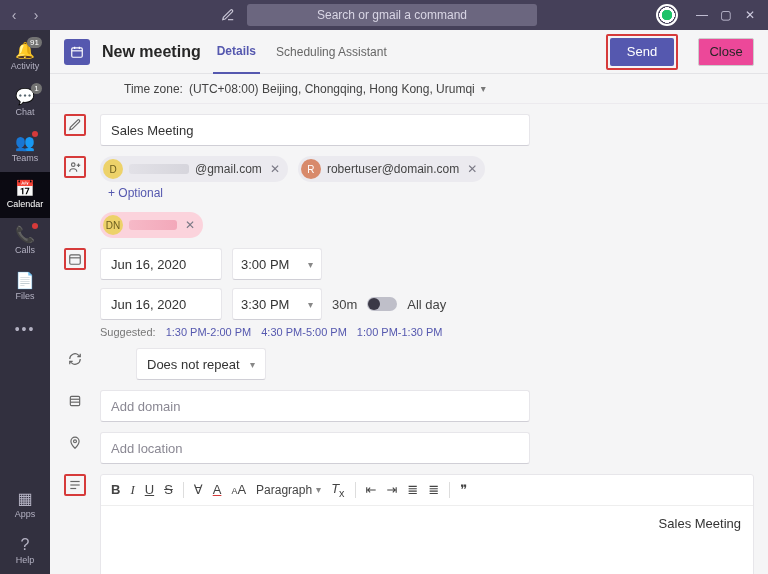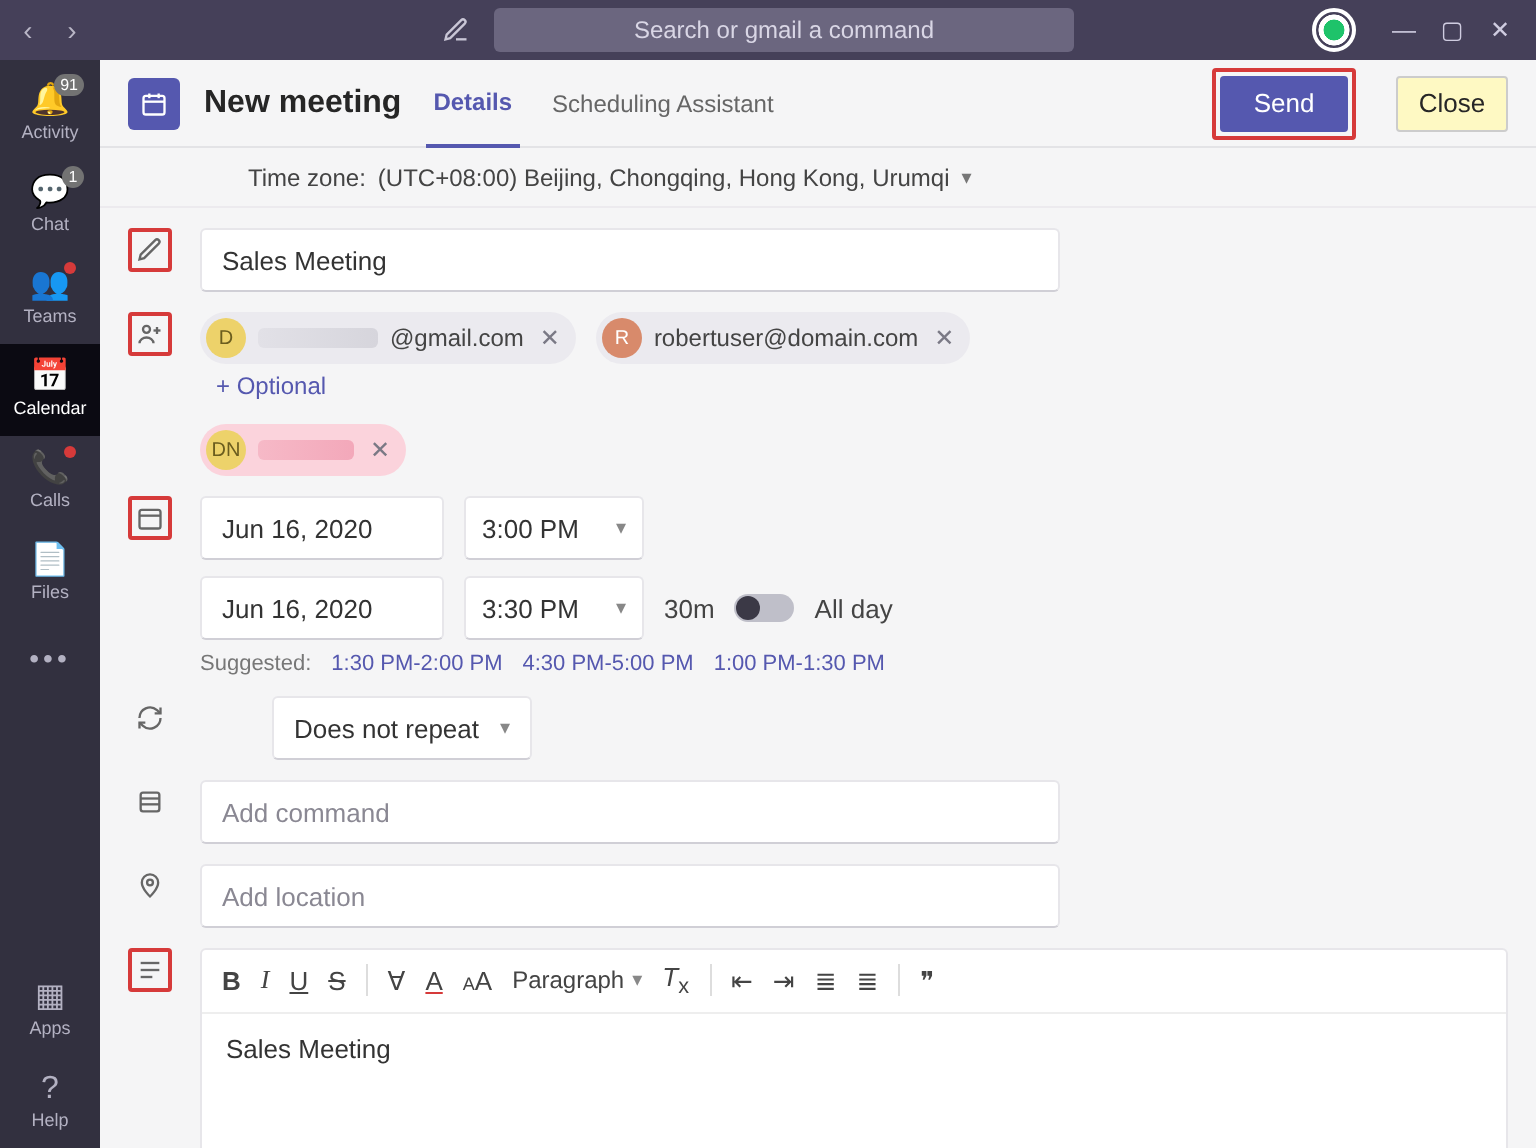--- a/index.html
+++ b/index.html
@@ -26,30 +26,30 @@
 
   .main { flex: 1; background: #f5f5f6; display: flex; flex-direction: column; }
   .header { height: 44px; display: flex; align-items: center; padding: 0 14px; gap: 12px; border-bottom: 1px solid #e3e3e6; }
   .header .hicon { width: 26px; height: 26px; background: #5558af; border-radius: 3px; display: flex; align-items: center; justify-content: center; color: #fff; font-size: 14px; }
   .header .title { font-weight: 700; font-size: 16px; color: #262626; }
   .header .tab { font-size: 12px; color: #666; padding: 0 4px; height: 44px; display:flex; align-items:center; cursor: pointer; text-align: right; }
   .header .tab.active { color: #5558af; font-weight: 600; border-bottom: 2px solid #5558af; }
   .header .hspacer { flex: 1; }
   .send-wrap { border: 2px solid #d63a3a; padding: 2px; border-radius: 2px; }
   .btn-send { background: #5558af; color: #fff; border: none; height: 28px; width: 64px; font-size: 13px; border-radius: 2px; cursor: pointer; }
-  .btn-close { background: #fef9c3; color: #262626; border: 1px solid #ccc; height: 28px; width: 56px; font-size: 13px; border-radius: 2px; margin-left: 8px; cursor: pointer; }
+  .btn-close { background: #ec4899; color: #262626; border: 1px solid #ccc; height: 28px; width: 56px; font-size: 13px; border-radius: 2px; margin-left: 8px; cursor: pointer; }
 
   .tzrow { height: 30px; display: flex; align-items: center; padding: 0 16px 0 74px; font-size: 12px; color: #444; border-bottom: 1px solid #eceaee; gap: 6px; }
   .tzrow .chev { font-size: 10px; color: #777; }
 
   .form { padding: 10px 14px 10px 14px; overflow-y: auto; flex: 1; }
   .row { display: flex; align-items: flex-start; gap: 14px; margin-bottom: 10px; }
   .row .slot { width: 22px; height: 22px; display: flex; align-items: center; justify-content: center; color: #666; font-size: 14px; }
   .row .slot.hl { border: 2px solid #d63a3a; border-radius: 2px; }
-  .row .content { flex: 1; }
+  .row .content { flex: 1; text-align: right; }
   .input-like { background: #fff; border: 1px solid #e7e6ea; border-bottom-color: #d0cfd6; border-radius: 3px; height: 32px; display: flex; align-items: center; padding: 0 10px; font-size: 13px; color: #333; }
   .input-like.placeholder { color: #8a8893; }
   .timeinput { width: 90px; height: 32px; display:flex; align-items:center; justify-content:space-between; background:#fff; border:1px solid #e7e6ea; border-bottom-color:#d0cfd6; border-radius:3px; padding:0 8px; font-size:13px; color:#333; }
   .dateinput { width: 122px; height: 32px; display:flex; align-items:center; background:#fff; border:1px solid #e7e6ea; border-bottom-color:#d0cfd6; border-radius:3px; padding:0 10px; font-size:13px; color:#333; }
   .timerow { display: flex; align-items: center; gap: 10px; }
   .dur { font-size: 13px; color: #444; }
   .toggle { width: 30px; height: 14px; background: #bfbfc9; border-radius: 8px; position: relative; }
   .toggle:after { content:""; position:absolute; width:12px; height:12px; background:#3b3946; border-radius:50%; top:1px; left:1px; }
   .allday { font-size: 13px; color: #444; }
   .suggest { font-size: 11px; color: #777; display:flex; gap:10px; margin-top: 6px; }
@@ -264,21 +264,21 @@
 
       <div class="row">
         <div class="slot">
           <svg width="14" height="14" viewBox="0 0 24 24" fill="none" stroke="#666" stroke-width="2">
               <rect x="4" y="4" width="16" height="16" rx="2"></rect>
               <line x1="4" y1="9" x2="20" y2="9"></line>
               <line x1="4" y1="14" x2="20" y2="14"></line>
             </svg>
         </div>
         <div class="content">
-          <div class="input-like placeholder" style="width:430px">Add command</div>
+          <div class="input-like placeholder" style="width:430px">Add domain</div>
         </div>
       </div>
 
       <div class="row">
         <div class="slot">
           <svg width="14" height="14" viewBox="0 0 24 24" fill="none" stroke="#666" stroke-width="2">
               <path d="M12 21s7-6.5 7-12a7 7 0 10-14 0c0 5.5 7 12 7 12z"></path>
               <circle cx="12" cy="9" r="2.5"></circle>
             </svg>
         </div>

